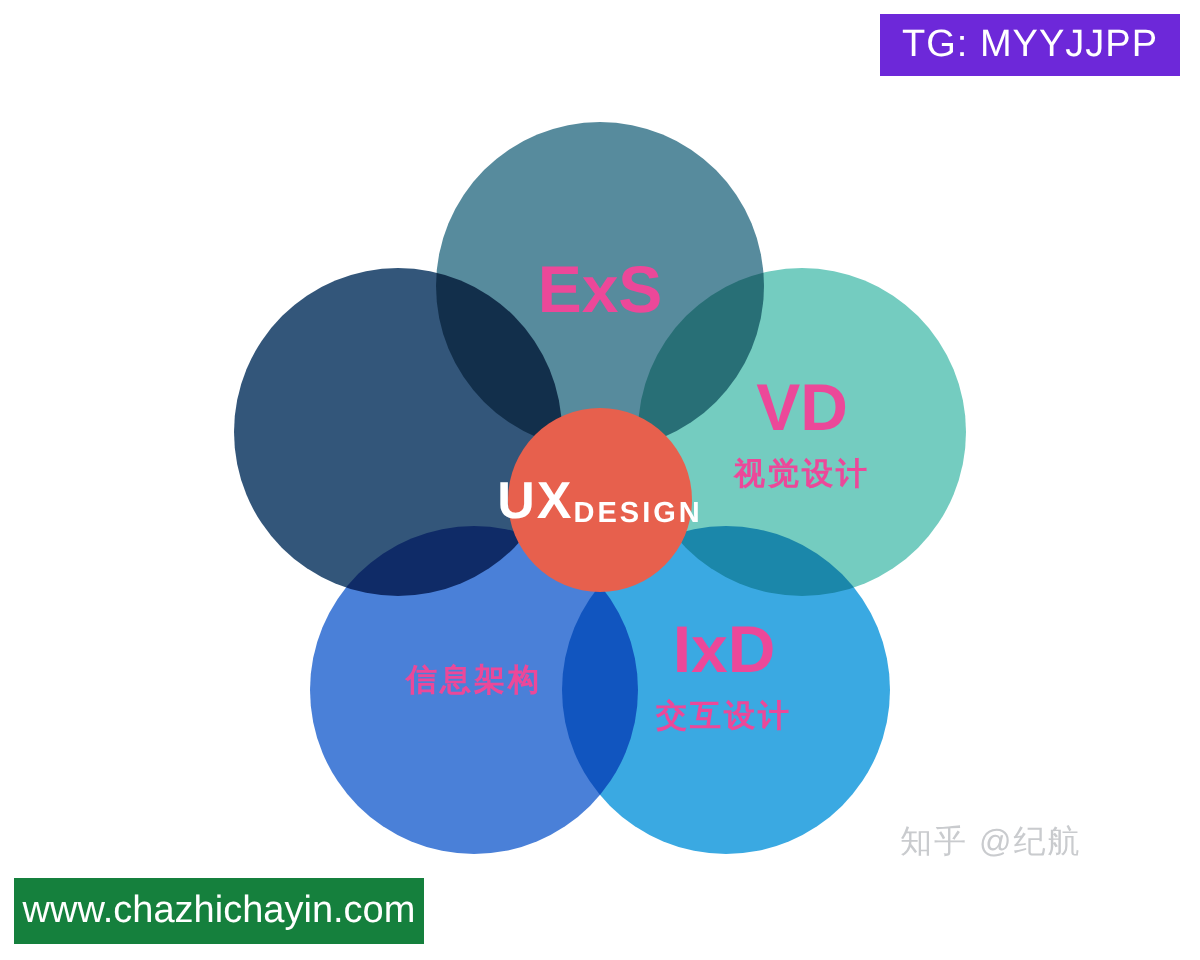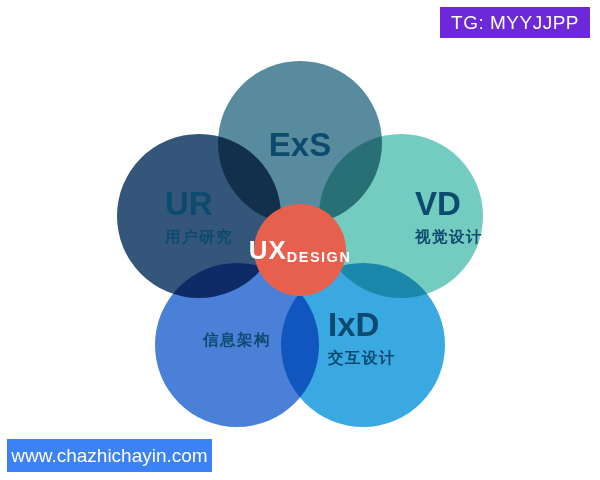--- a/index.html
+++ b/index.html
@@ -56,39 +56,39 @@
     font-size: 14.5px;
     font-weight: 600;
     letter-spacing: 1.5px;
     margin-top: 13px;
   }
 
   .petal-label {
     position: absolute;
     z-index: 4;
     transform: translate(-50%, -50%);
-    text-align: left;
-    color: #0c4a6e;
+    text-align: center;
+    color: #ec4899;
     white-space: nowrap;
     pointer-events: none;
   }
   .petal-label .abbr {
     font-size: 33px;
     font-weight: 600;
     line-height: 36px;
   }
   .petal-label .zh {
     font-size: 15.5px;
     font-weight: 600;
     letter-spacing: 1.5px;
     margin-top: 5px;
   }
   .l-exs { left: 300px; top: 145px; }
   .l-ur  { left: 199px; top: 217px; }
-  .l-vd  { left: 401px; top: 217px; margin-left: 48px; }
+  .l-vd  { left: 401px; top: 217px; }
   .l-ia  { left: 237px; top: 338px; }
   .l-ixd { left: 362px; top: 338px; }
 
   
   .tg-badge {
     position: absolute;
     top: 7px; right: 10px;
     height: 31px;
     line-height: 31px;
     padding: 0 11px;
@@ -126,24 +126,20 @@
       <div class="petal c-exs" style="background: rgb(87, 139, 157);"></div>
       <div class="petal c-ur" style="background: rgb(51, 86, 122);"></div>
       <div class="petal c-vd" style="background: rgb(116, 204, 192);"></div>
       <div class="petal c-ia" style="background: rgb(74, 128, 216);"></div>
       <div class="petal c-ixd" style="background: rgb(58, 169, 226);"></div>
     </div>
 
     <div class="petal-label l-exs">
       <div class="abbr">ExS</div>
     </div>
-    <div class="petal-label l-ur">
-      <div class="abbr">UR</div>
-      <div class="zh">用户研究</div>
-    </div>
     <div class="petal-label l-vd">
       <div class="abbr">VD</div>
       <div class="zh">视觉设计</div>
     </div>
     <div class="petal-label l-ia">
       <div class="zh">信息架构</div>
     </div>
     <div class="petal-label l-ixd">
       <div class="abbr">IxD</div>
       <div class="zh">交互设计</div>
@@ -151,16 +147,17 @@
 
     <div class="center-circle" style="background: rgb(231, 96, 77);">
       <div class="ux-abbr">UX</div>
       <div class="ux-sub">DESIGN</div>
     </div>
 
   </div>
 
   <div class="tg-badge" style="background: #6d28d9;">TG: MYYJJPP</div>
 
-  <div class="site-bar" style="background: #3b82f6;">www.chazhichayin.com</div>
+  <div class="site-bar" style="background: #15803d;">www.chazhichayin.com</div>
 
+  <div class="zhihu-watermark" style="color: rgb(201, 203, 206);">知乎 @纪航</div>
 
 </div>
 
 </body></html>

